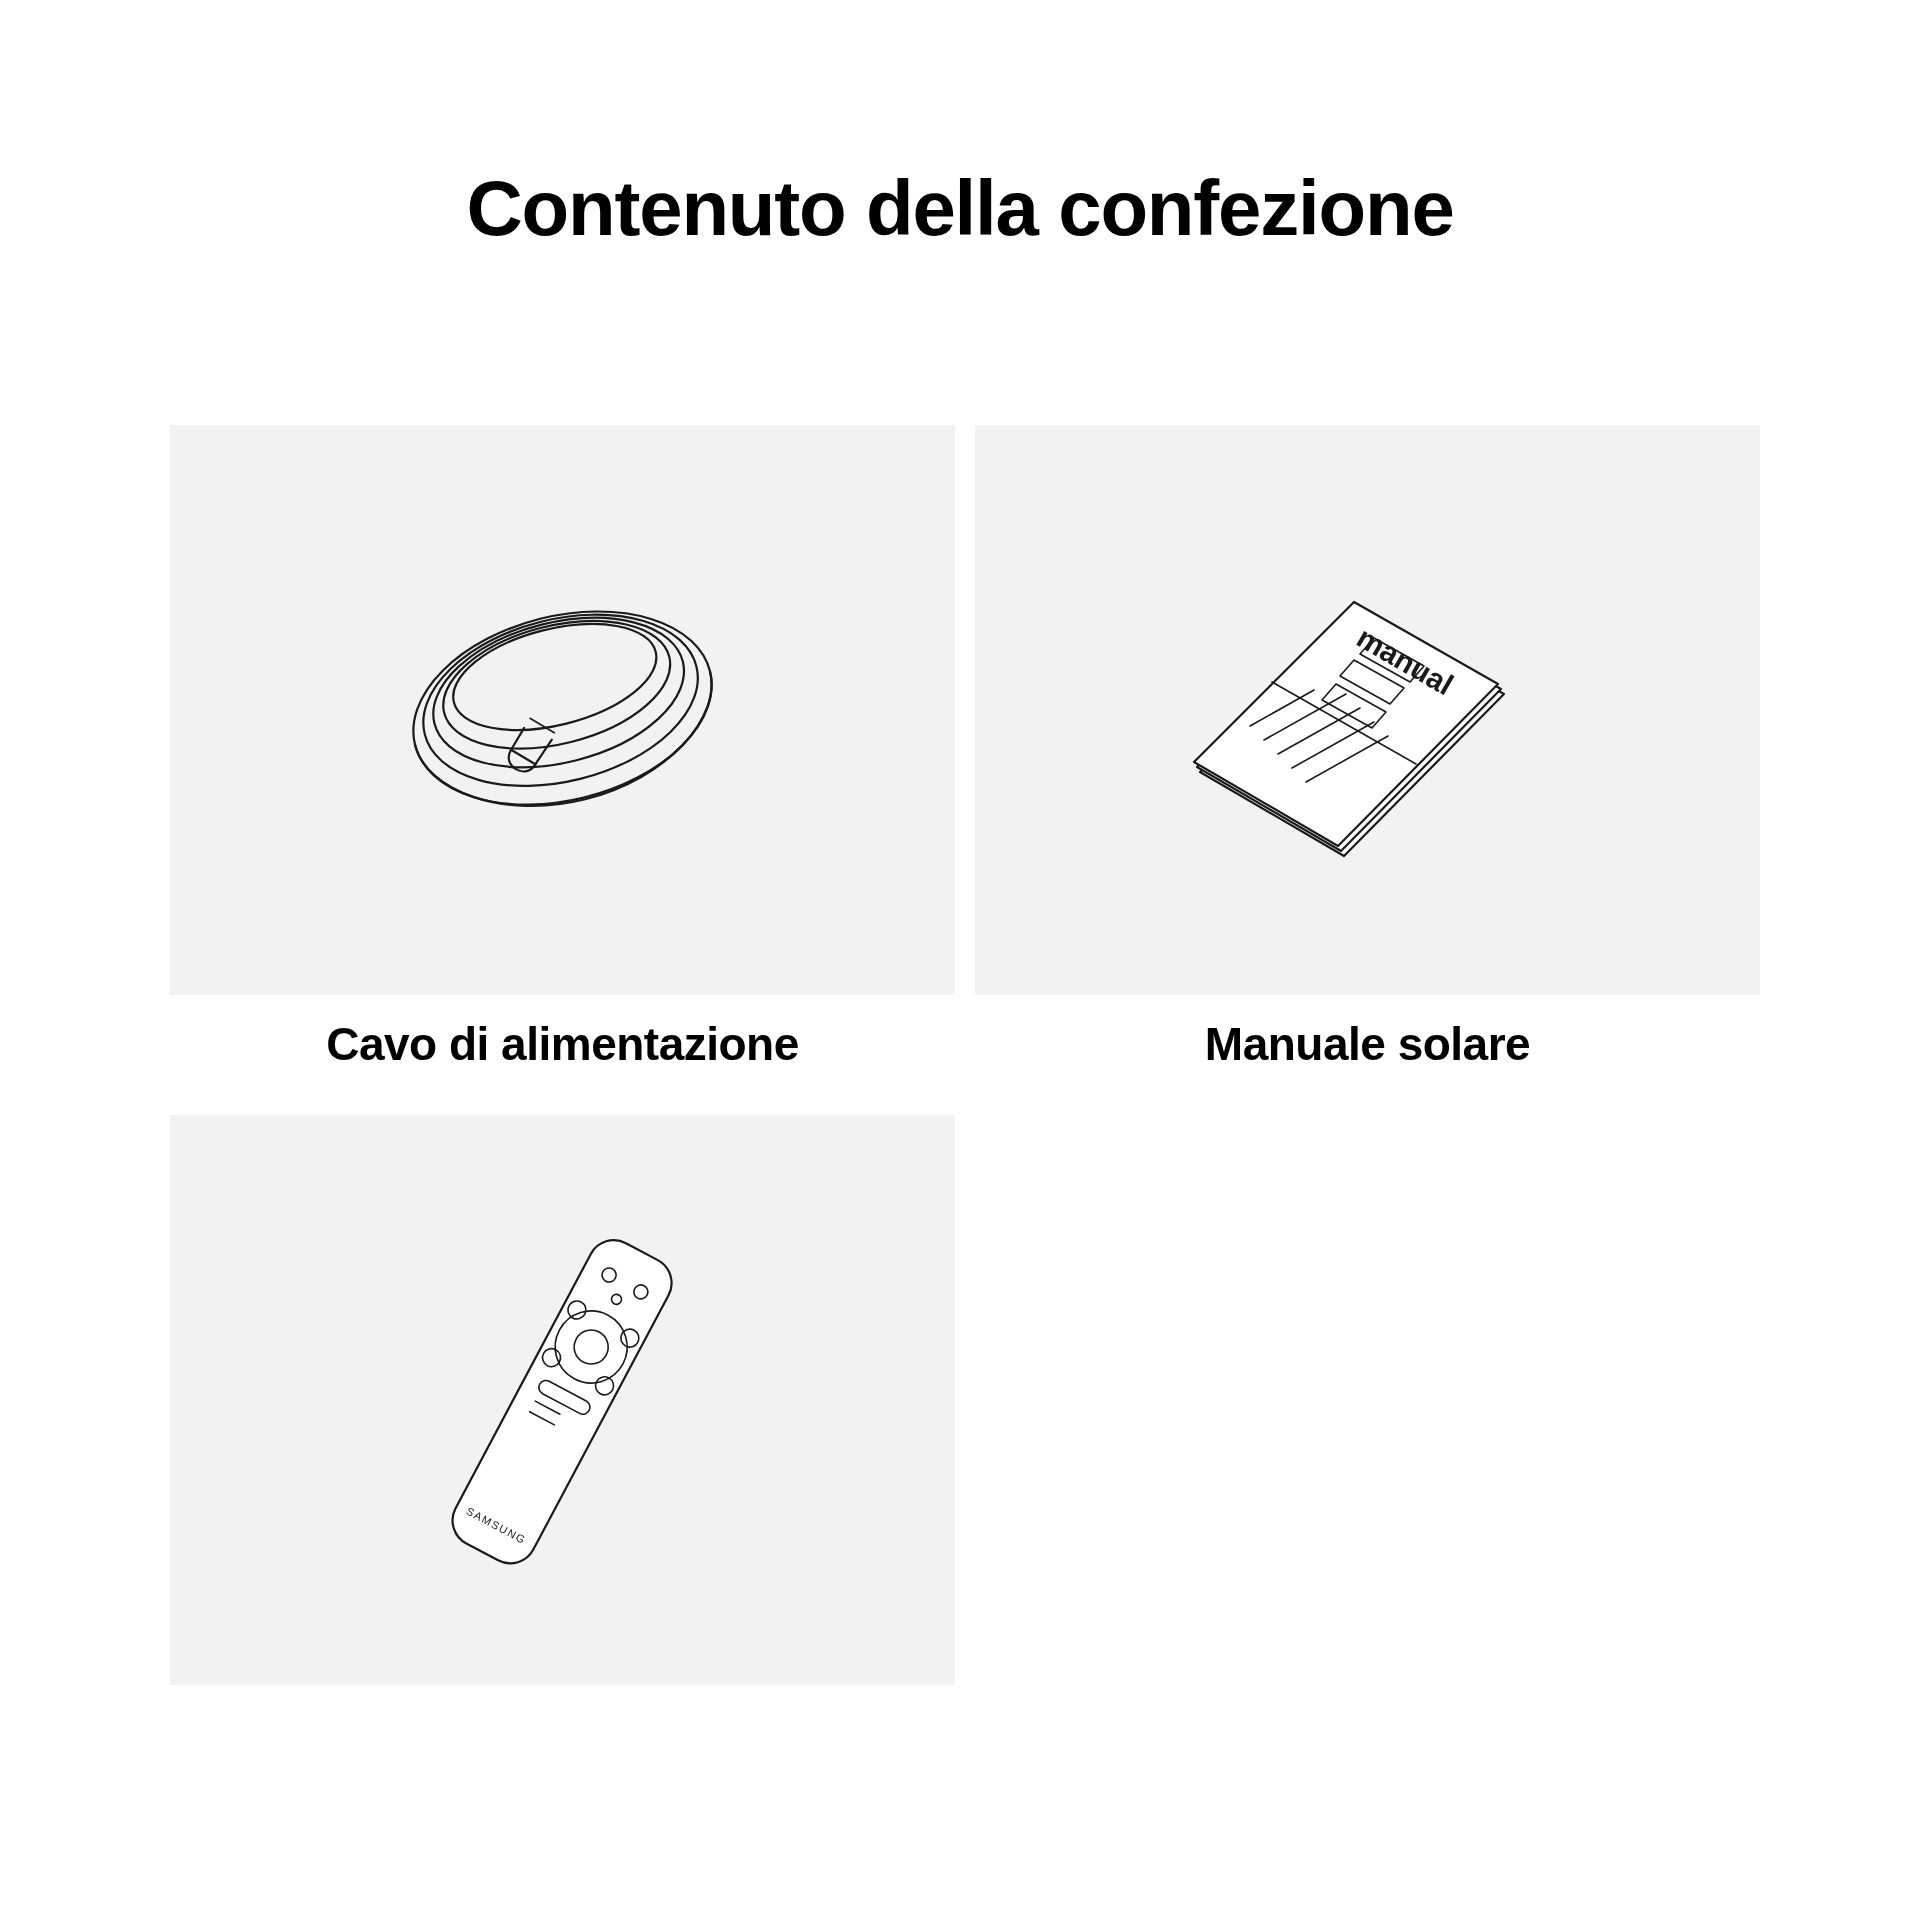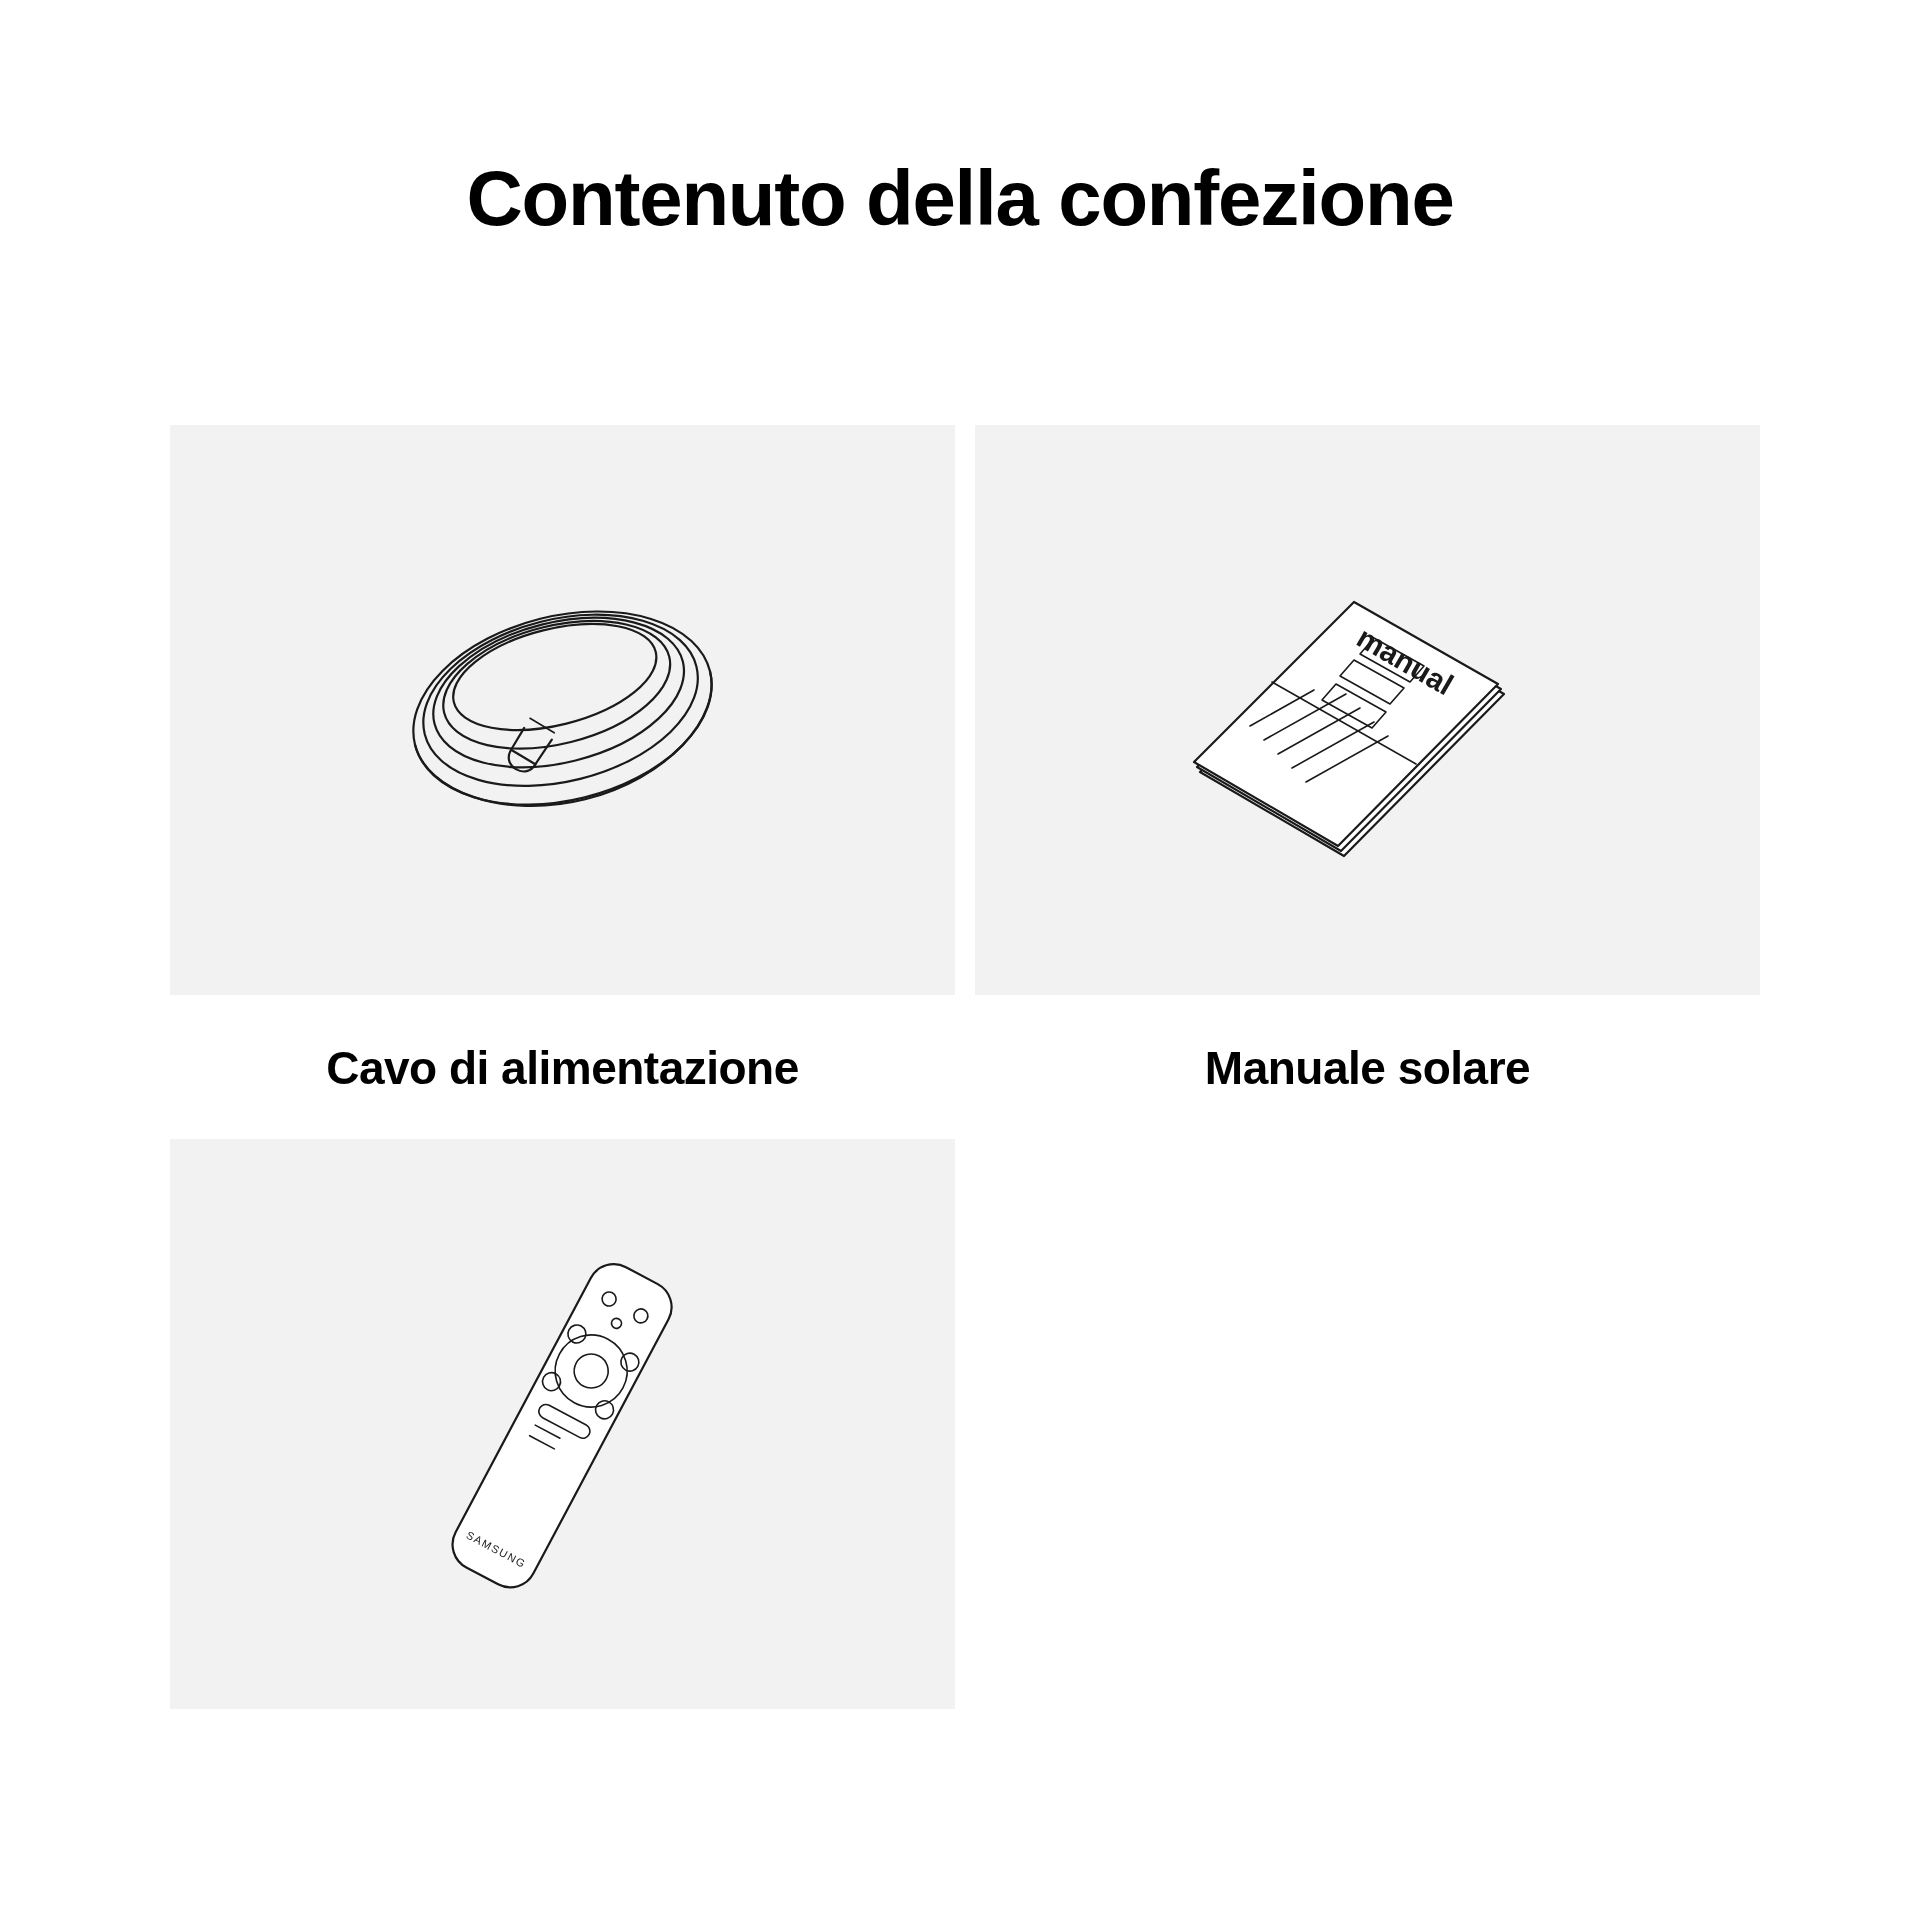--- a/index.html
+++ b/index.html
@@ -11,21 +11,21 @@
     background: #ffffff;
     font-family: "Liberation Sans", sans-serif;
     color: #000000;
     overflow: hidden;
   }
 
   .page {
     width: 1920px;
     height: 1920px;
     position: relative;
-    padding: 6px;
+    padding: 16px;
   }
 
   .page-title {
     text-align: center;
     font-size: 78px;
     font-weight: 700;
     letter-spacing: -1.2px;
     line-height: 1.1;
     margin: 0;
     padding-top: 150px;
@@ -52,21 +52,21 @@
   .thumb {
     width: 785px;
     height: 570px;
     background: #f2f2f2;
     display: flex;
     align-items: center;
     justify-content: center;
   }
 
   .caption {
-    margin-top: 44px;
+    margin-top: 20px;
     font-size: 46px;
     font-weight: 700;
     letter-spacing: -0.5px;
     line-height: 1.3;
     text-align: center;
     color: #000;
     max-width: 700px;
   }
 
   svg { display: block; }

